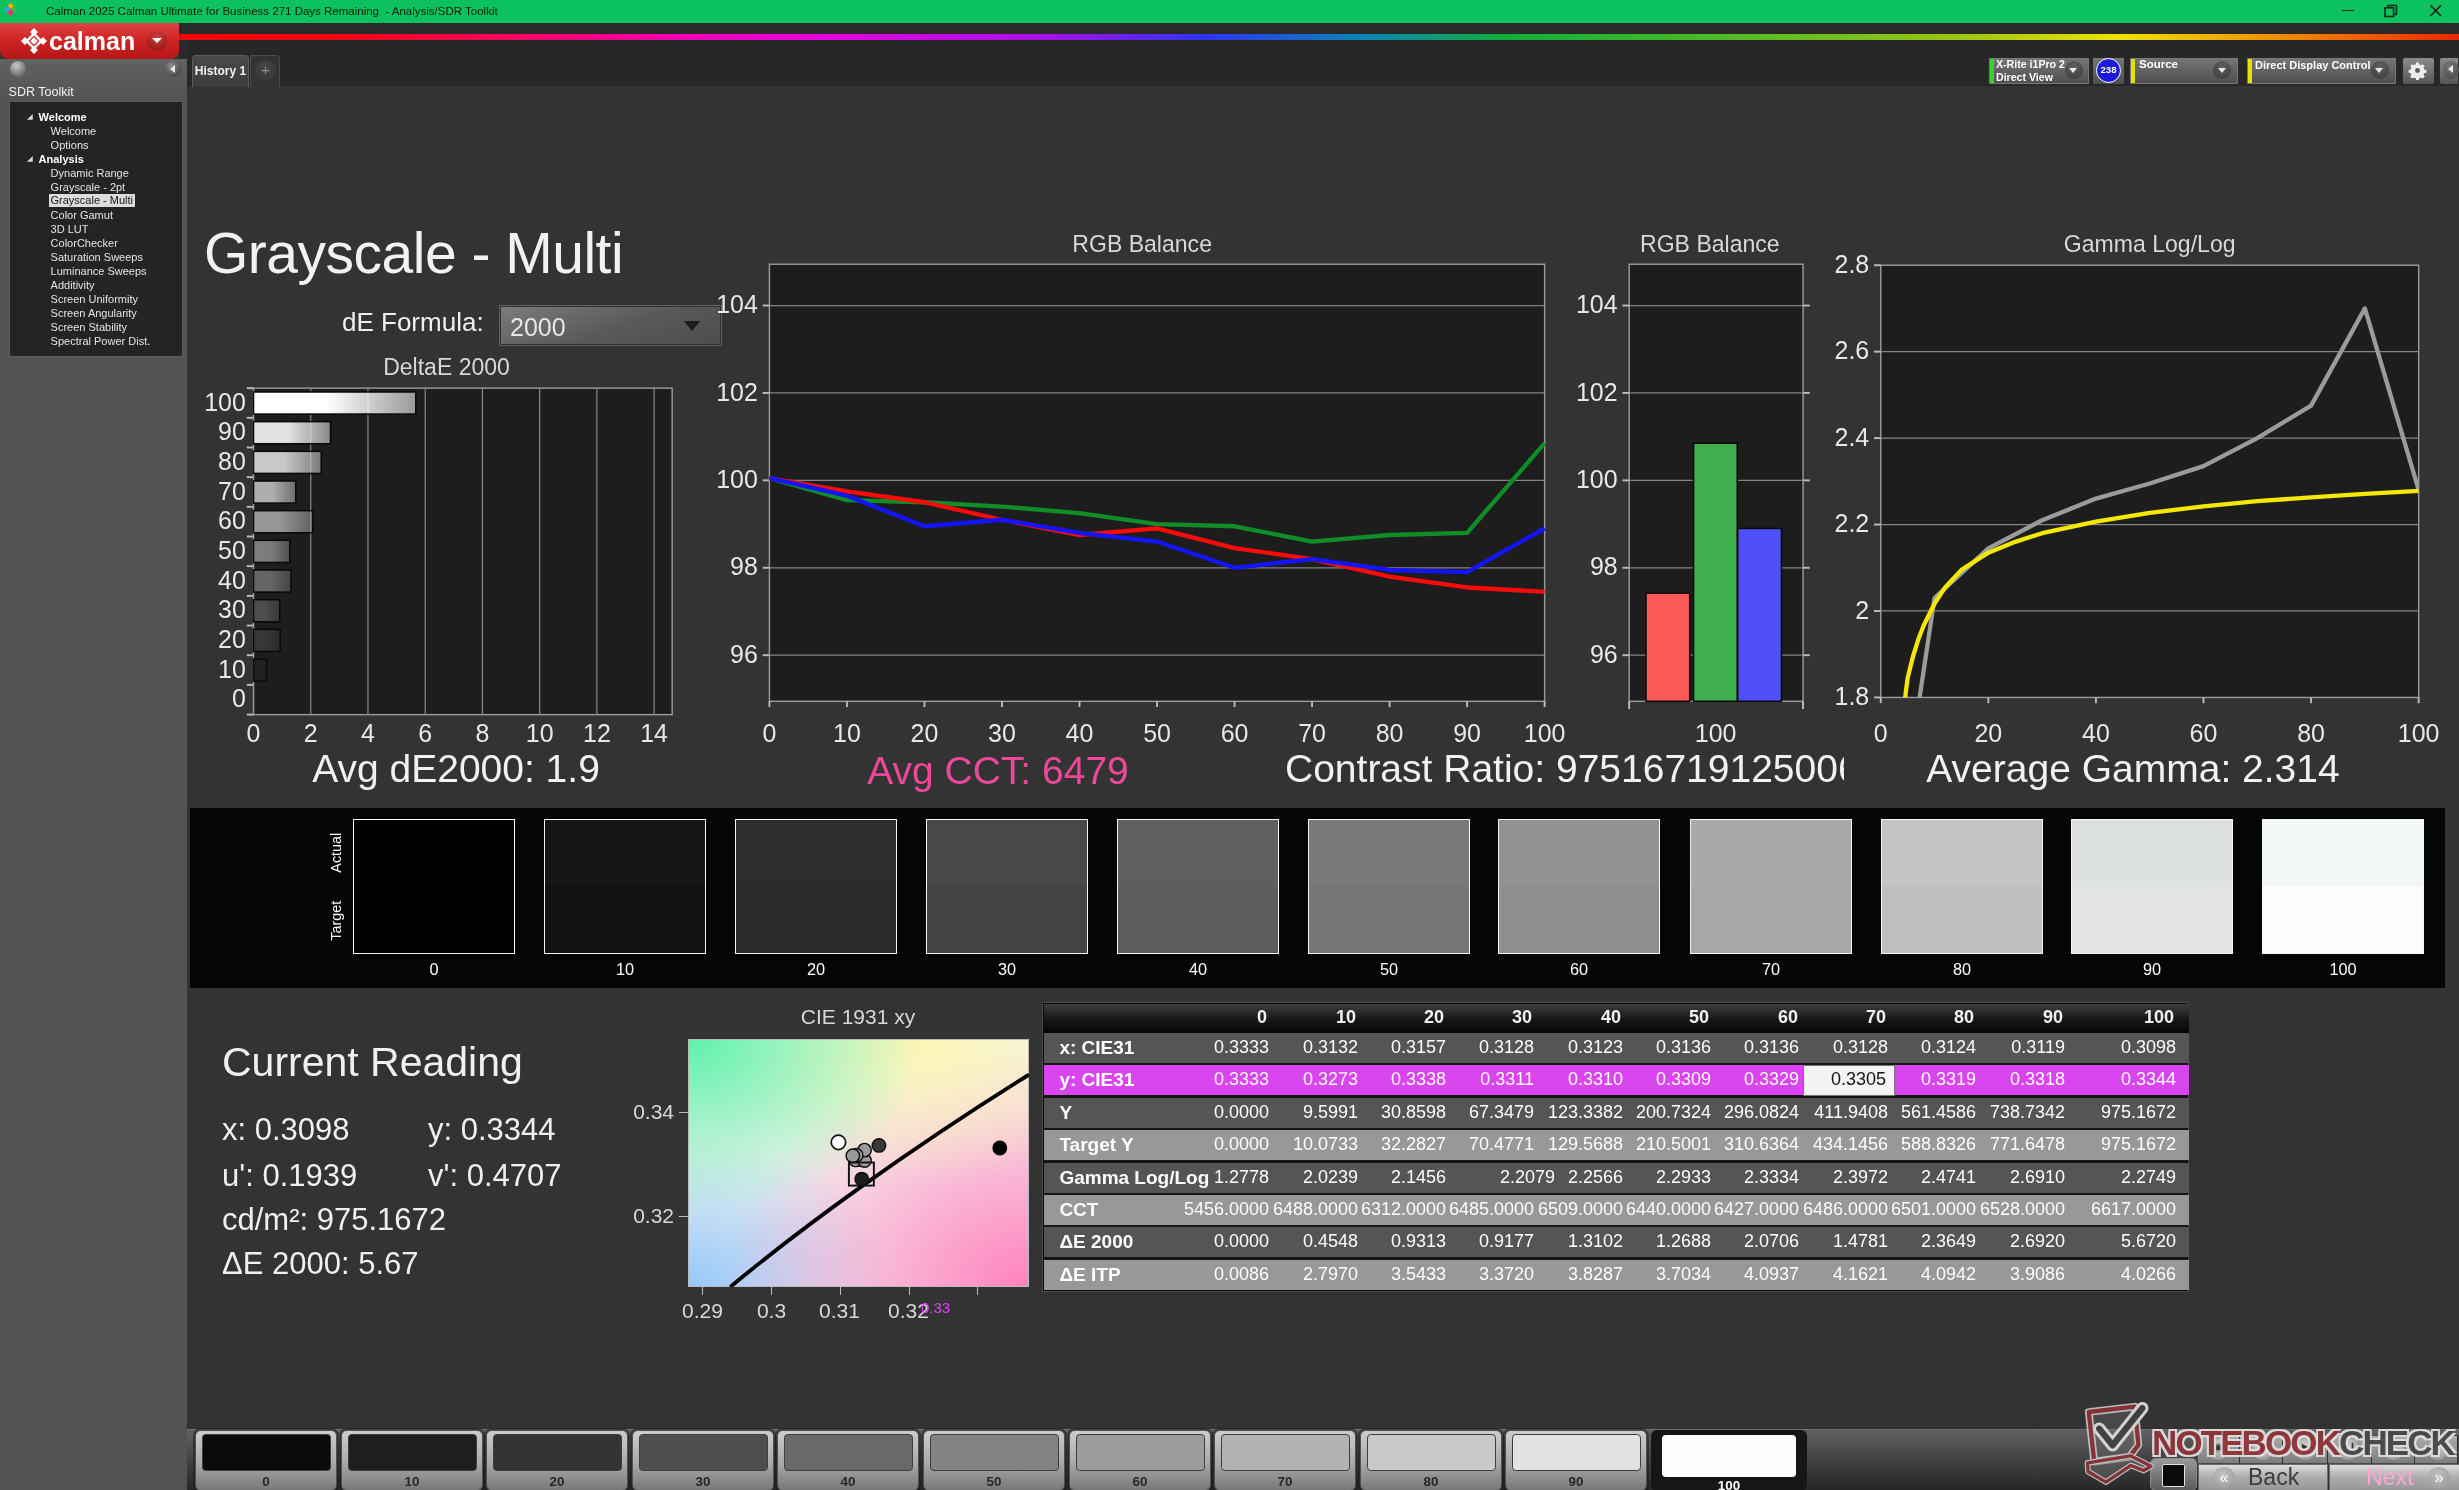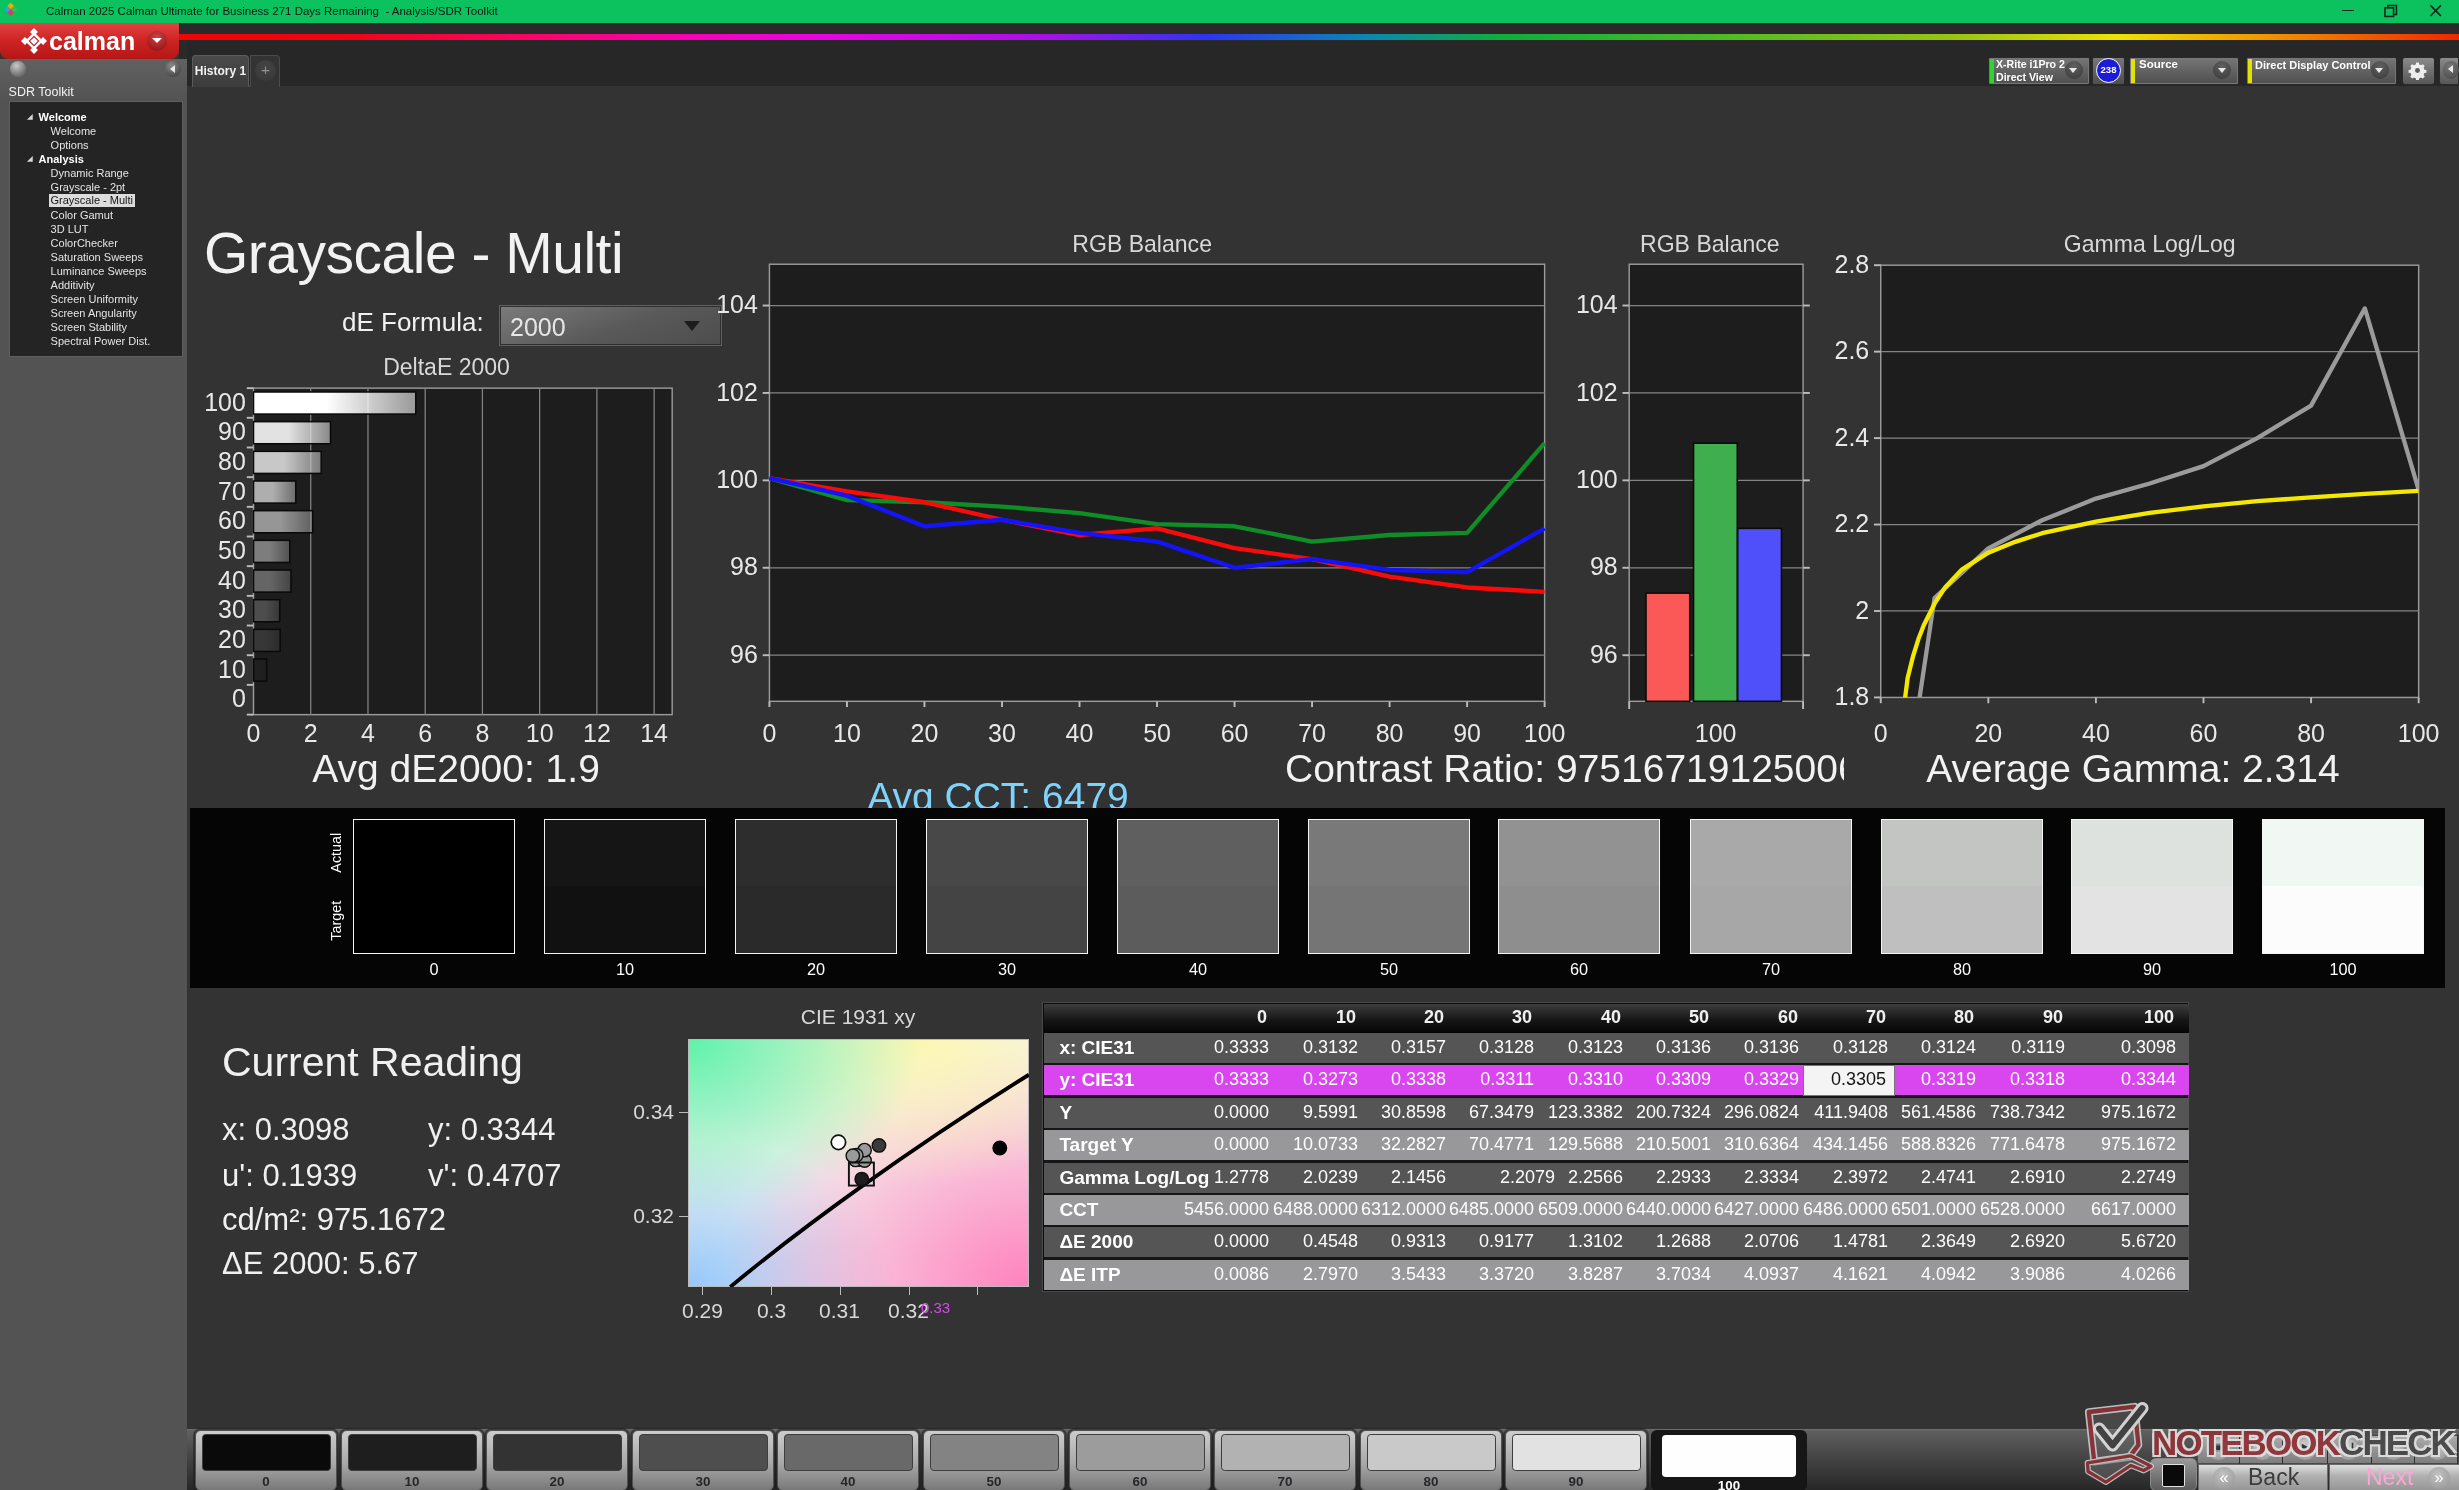--- a/index.html
+++ b/index.html
@@ -381,21 +381,21 @@
         <line x1="2518.0" y1="726.0" x2="2518.0" y2="732.0" stroke="#bbb" stroke-width="2"></line>
         <clipPath id="gclip">
           <rect x="1958.0" y="276.0" width="560.0" height="450.0"></rect>
         </clipPath>
         <polyline points="1994.4,753.0 2014.0,622.5 2070.0,570.8 2126.0,541.5 2182.0,519.0 2238.0,503.3 2294.0,485.2 2350.0,456.0 2406.0,422.2 2462.0,321.0 2518.0,510.0" fill="none" stroke="#9b9b9b" stroke-width="4.5" stroke-linejoin="round" clip-path="url(#gclip)"></polyline>
         <polyline points="1977.6,771.0 1986.0,705.8 1991.6,683.2 1997.2,665.2 2002.8,650.9 2014.0,628.4 2025.2,611.2 2042.0,593.2 2070.0,575.3 2098.0,564.0 2126.0,555.0 2182.0,542.9 2238.0,533.9 2294.0,527.1 2350.0,521.7 2406.0,517.7 2462.0,514.1 2518.0,510.9" fill="none" stroke="#f5e800" stroke-width="4.5" stroke-linejoin="round" clip-path="url(#gclip)"></polyline>
       </svg>
     </div>
 
   <div class="abs" style="left:168px;top:747px;width:576px;text-align:center;font-size:39px;color:#f2f2f2;">Avg dE2000: 1.9</div>
-  <div class="abs" style="left:710px;top:775px;width:576px;text-align:center;font-size:39px;color:#7dd3fc;">Avg CCT: 6479</div>
+  <div class="abs" style="left:710px;top:749px;width:576px;text-align:center;font-size:39px;color:#ec4899;">Avg CCT: 6479</div>
   <div class="abs" style="left:1285px;top:747px;width:559px;text-align:left;font-size:39px;color:#f2f2f2;white-space:nowrap;overflow:hidden;">Contrast Ratio: 97516719125006</div>
   <div class="abs" style="left:1845px;top:747px;width:576px;text-align:center;font-size:39px;color:#f2f2f2;">Average Gamma: 2.314</div>
 
   <div id="swatches" class="abs" style="left:190px;top:808px;width:2255px;height:180px;background:#050505;">
       <div class="abs" style="left:112px;top:37px;width:67px;height:15.4px;color:#fff;font-size:14.4px;transform:rotate(-90deg);text-align:center;">Actual</div>
       <div class="abs" style="left:112px;top:105px;width:67px;height:15.4px;color:#fff;font-size:14.4px;transform:rotate(-90deg);text-align:center;">Target</div>
       <div class="abs" style="left:163px;top:10.6px;width:162px;height:135px;border:1.4px solid #f4f4f4;">
         <div style="width:100%;height:50%;background:#000000;"></div>
         <div style="width:100%;height:50%;background:#000000;"></div>
       </div>

